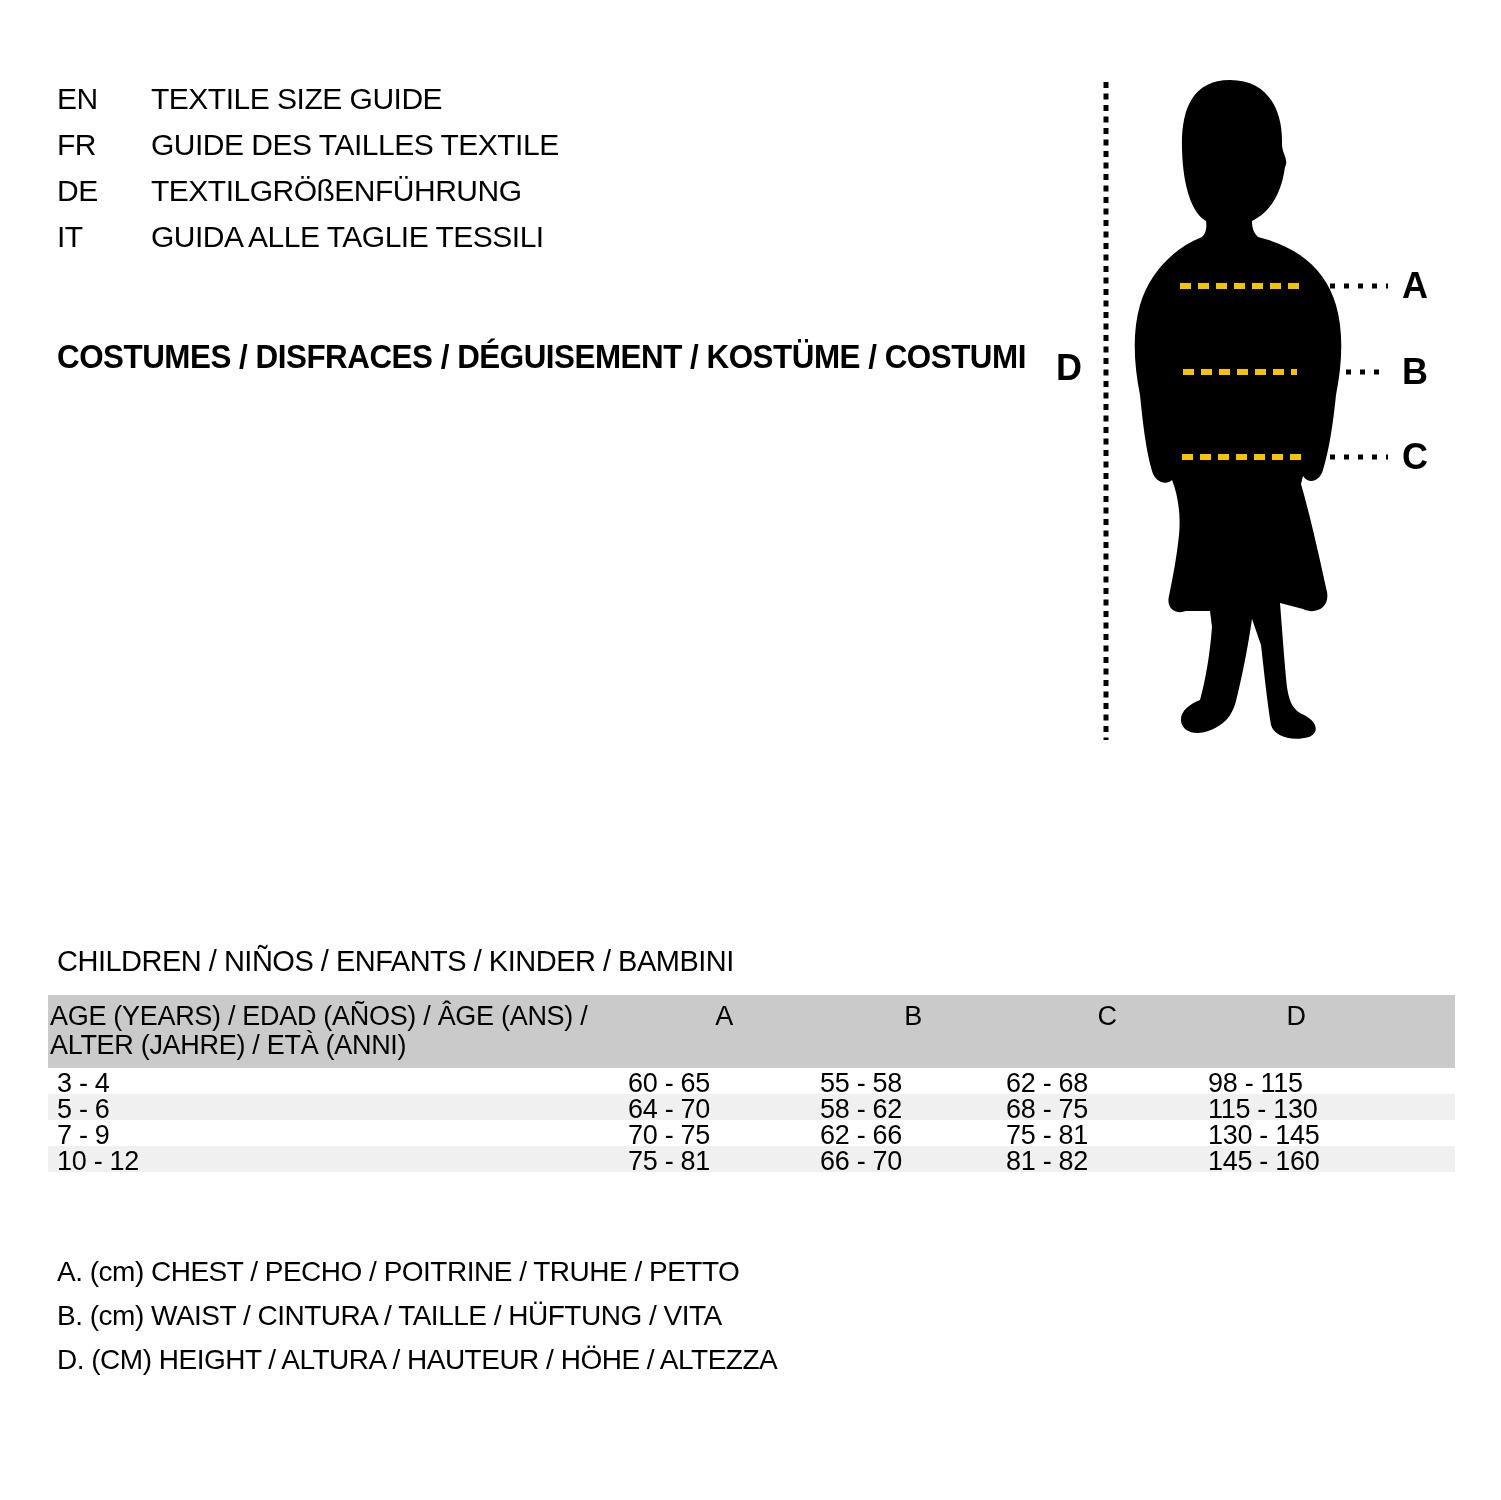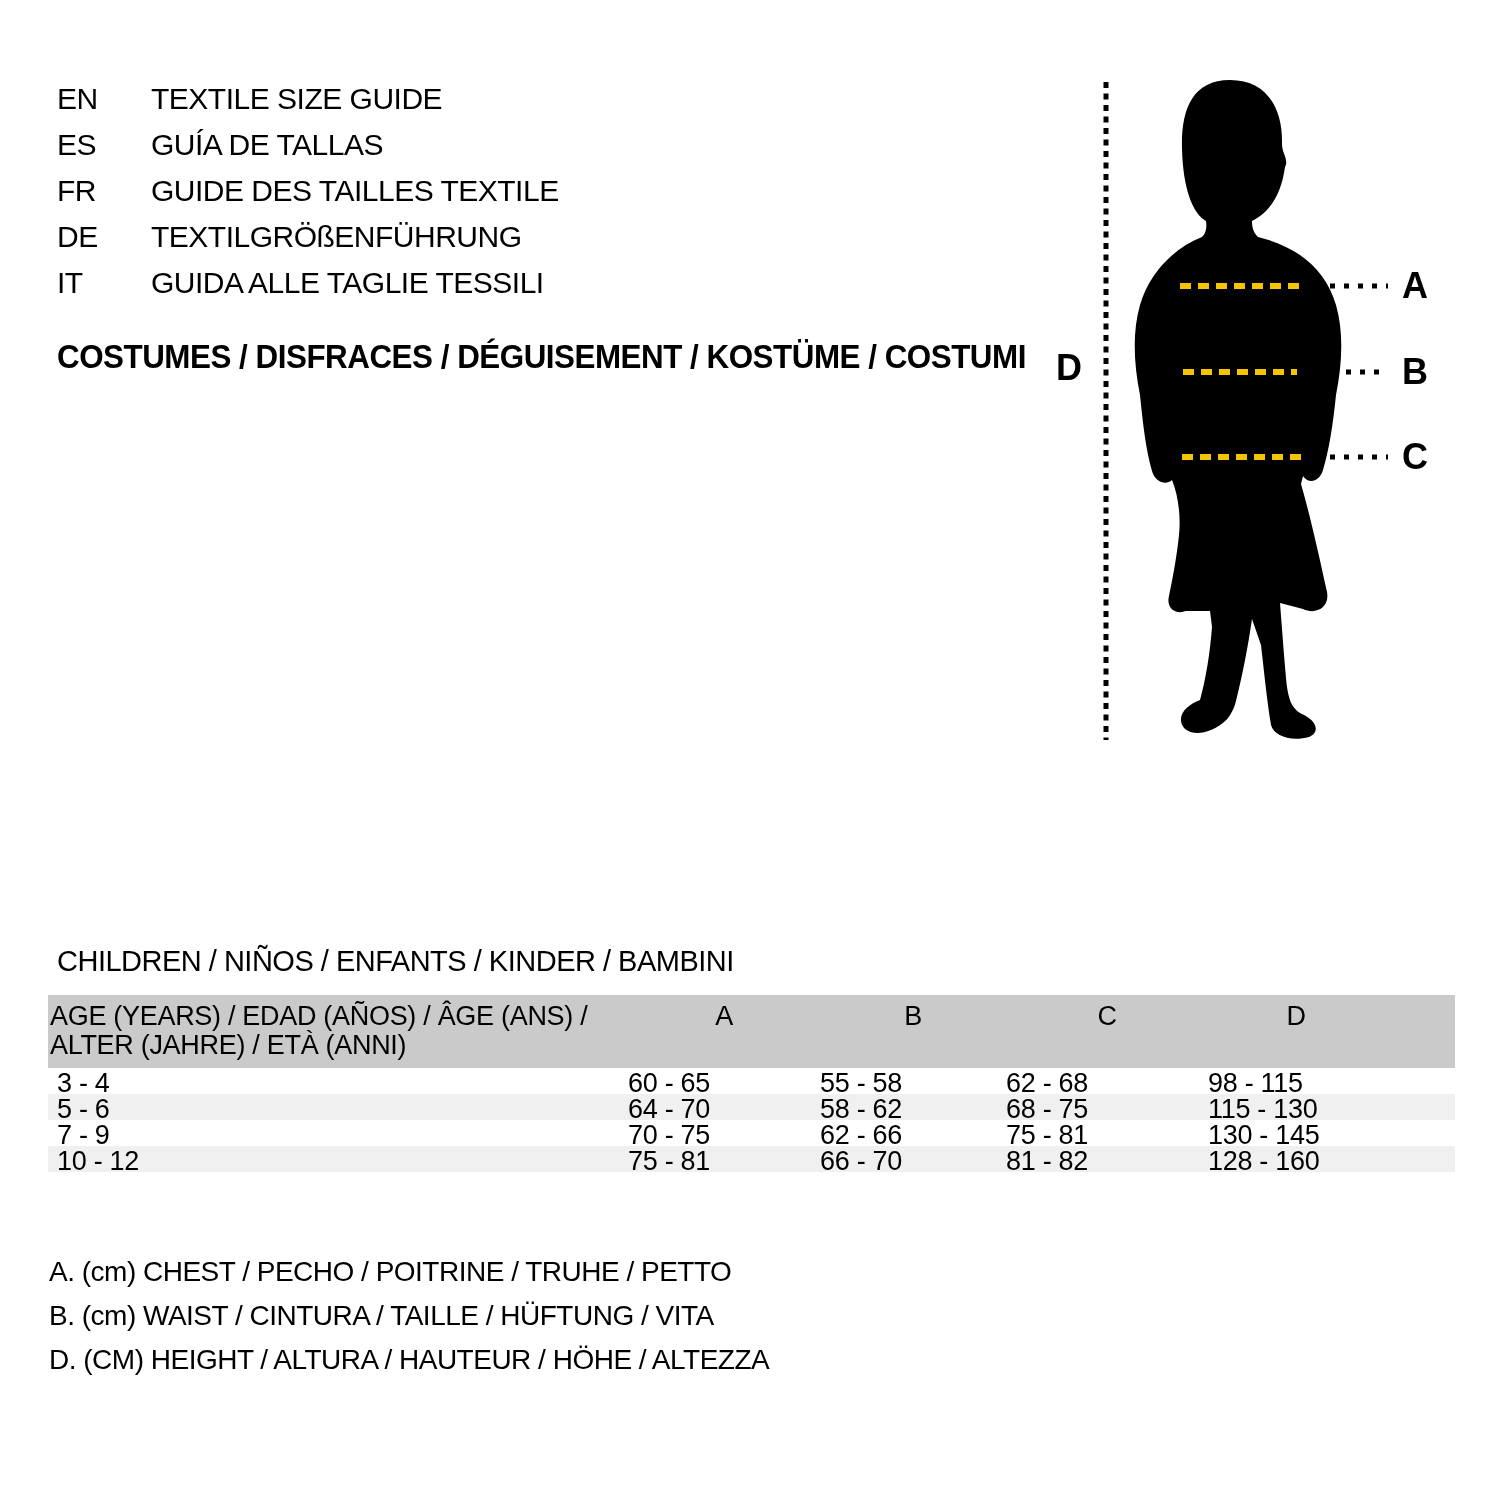--- a/index.html
+++ b/index.html
@@ -46,36 +46,32 @@
     align-items:center;
   }
   .t-header{background:var(--header-bg,#CACACA);padding:7px 0 8px 0;}
   .t-header .age-cell{padding-left:2px;line-height:29px;}
   .t-header .val-cell{text-align:center;align-self:start;line-height:29px;}
   .t-row{height:26px;}
   .t-row .age-cell{padding-left:9px;}
   .t-row .val-cell{text-align:left;}
   .t-row.alt{background:var(--alt-row-bg,#F0F0F0);}
   
-  .legend{position:absolute;left:49px;top:1250px;text-align:center;}
+  .legend{position:absolute;left:57px;top:1250px;text-align:center;}
   .legend-line{height:44px;display:flex;align-items:center;font-size:28px;letter-spacing:-0.5px;white-space:nowrap;}
 </style>
 </head>
 <body>
 
 <div class="canvas">
 
   <div class="lang-list">
     <div class="lang-row">
       <span class="lang-code">EN</span>
       <span class="lang-label">TEXTILE SIZE GUIDE</span>
-    </div>
-    <div class="lang-row">
-      <span class="lang-code">ES</span>
-      <span class="lang-label">GUÍA DE TALLAS</span>
     </div>
     <div class="lang-row">
       <span class="lang-code">FR</span>
       <span class="lang-label">GUIDE DES TAILLES TEXTILE</span>
     </div>
     <div class="lang-row">
       <span class="lang-code">DE</span>
       <span class="lang-label">TEXTILGRÖßENFÜHRUNG</span>
     </div>
     <div class="lang-row">
@@ -150,21 +146,21 @@
       <div class="val-cell">70 - 75</div>
       <div class="val-cell">62 - 66</div>
       <div class="val-cell">75 - 81</div>
       <div class="val-cell">130 - 145</div>
     </div>
     <div class="t-row alt">
       <div class="age-cell">10 - 12</div>
       <div class="val-cell">75 - 81</div>
       <div class="val-cell">66 - 70</div>
       <div class="val-cell">81 - 82</div>
-      <div class="val-cell">128 - 160</div>
+      <div class="val-cell">145 - 160</div>
     </div>
   </div>
 
   <div class="legend">
     <div class="legend-line">A. (cm) CHEST / PECHO / POITRINE / TRUHE / PETTO</div>
     <div class="legend-line">B. (cm) WAIST / CINTURA / TAILLE / HÜFTUNG / VITA</div>
     <div class="legend-line">D. (CM) HEIGHT / ALTURA / HAUTEUR / HÖHE / ALTEZZA</div>
   </div>
 
 </div>

